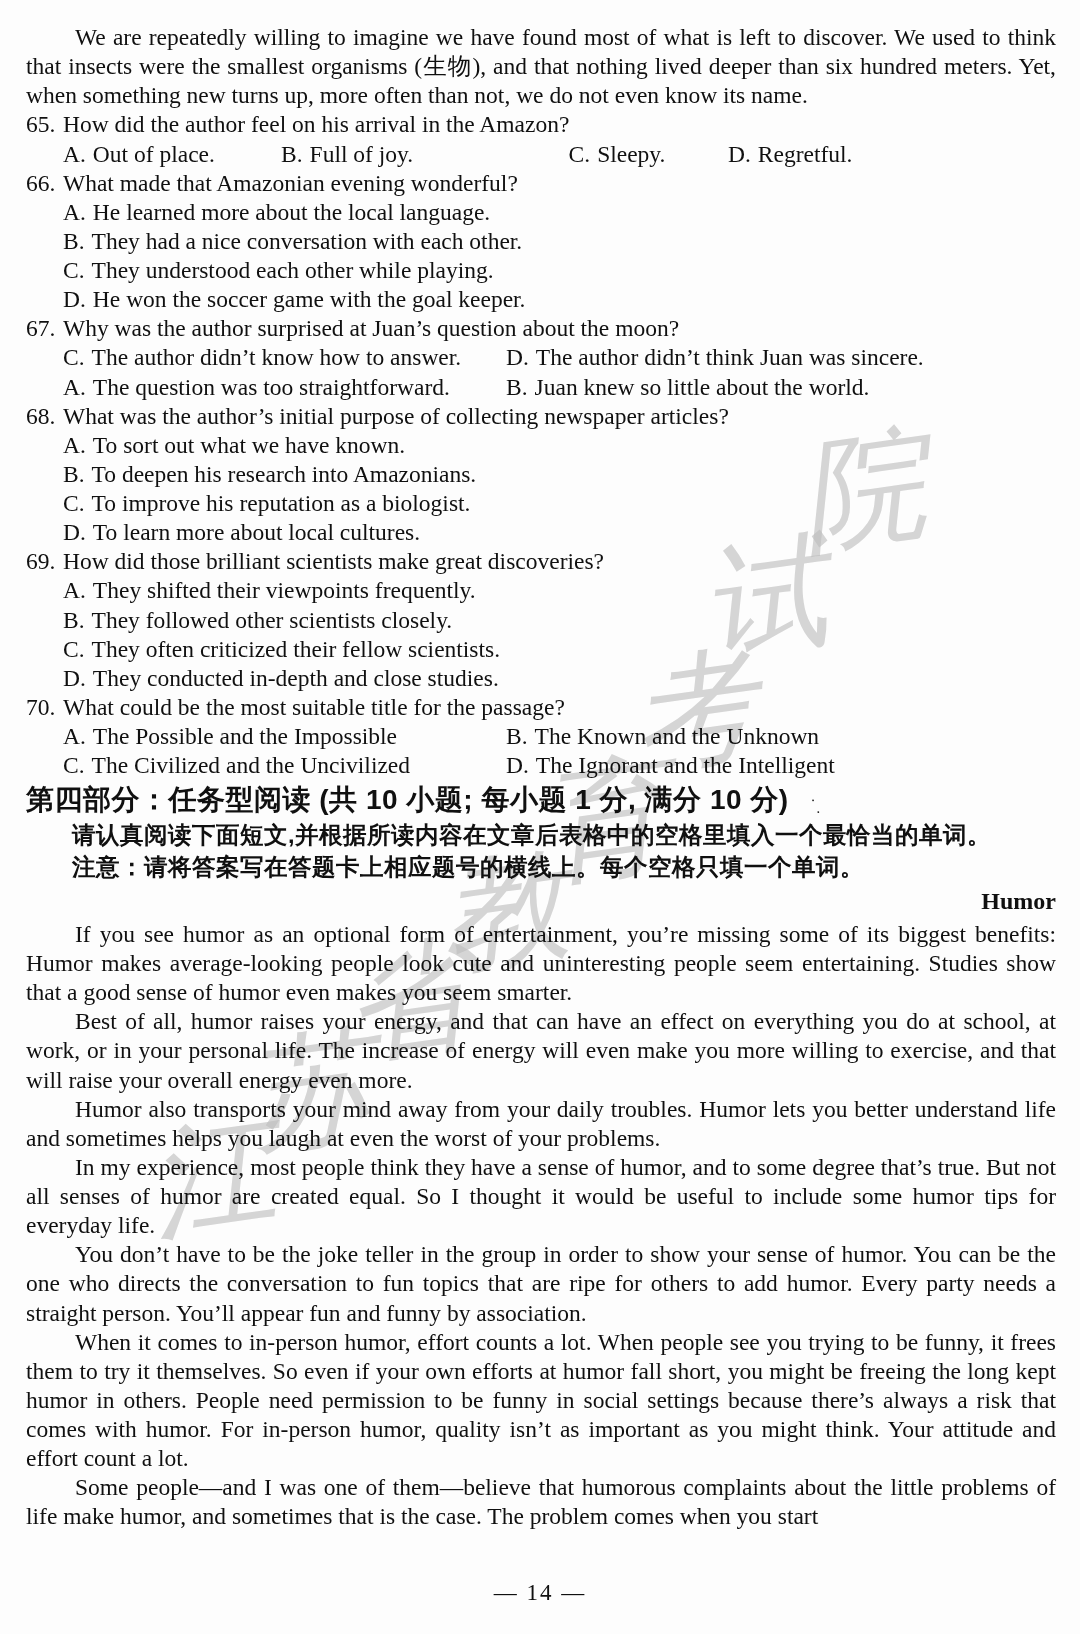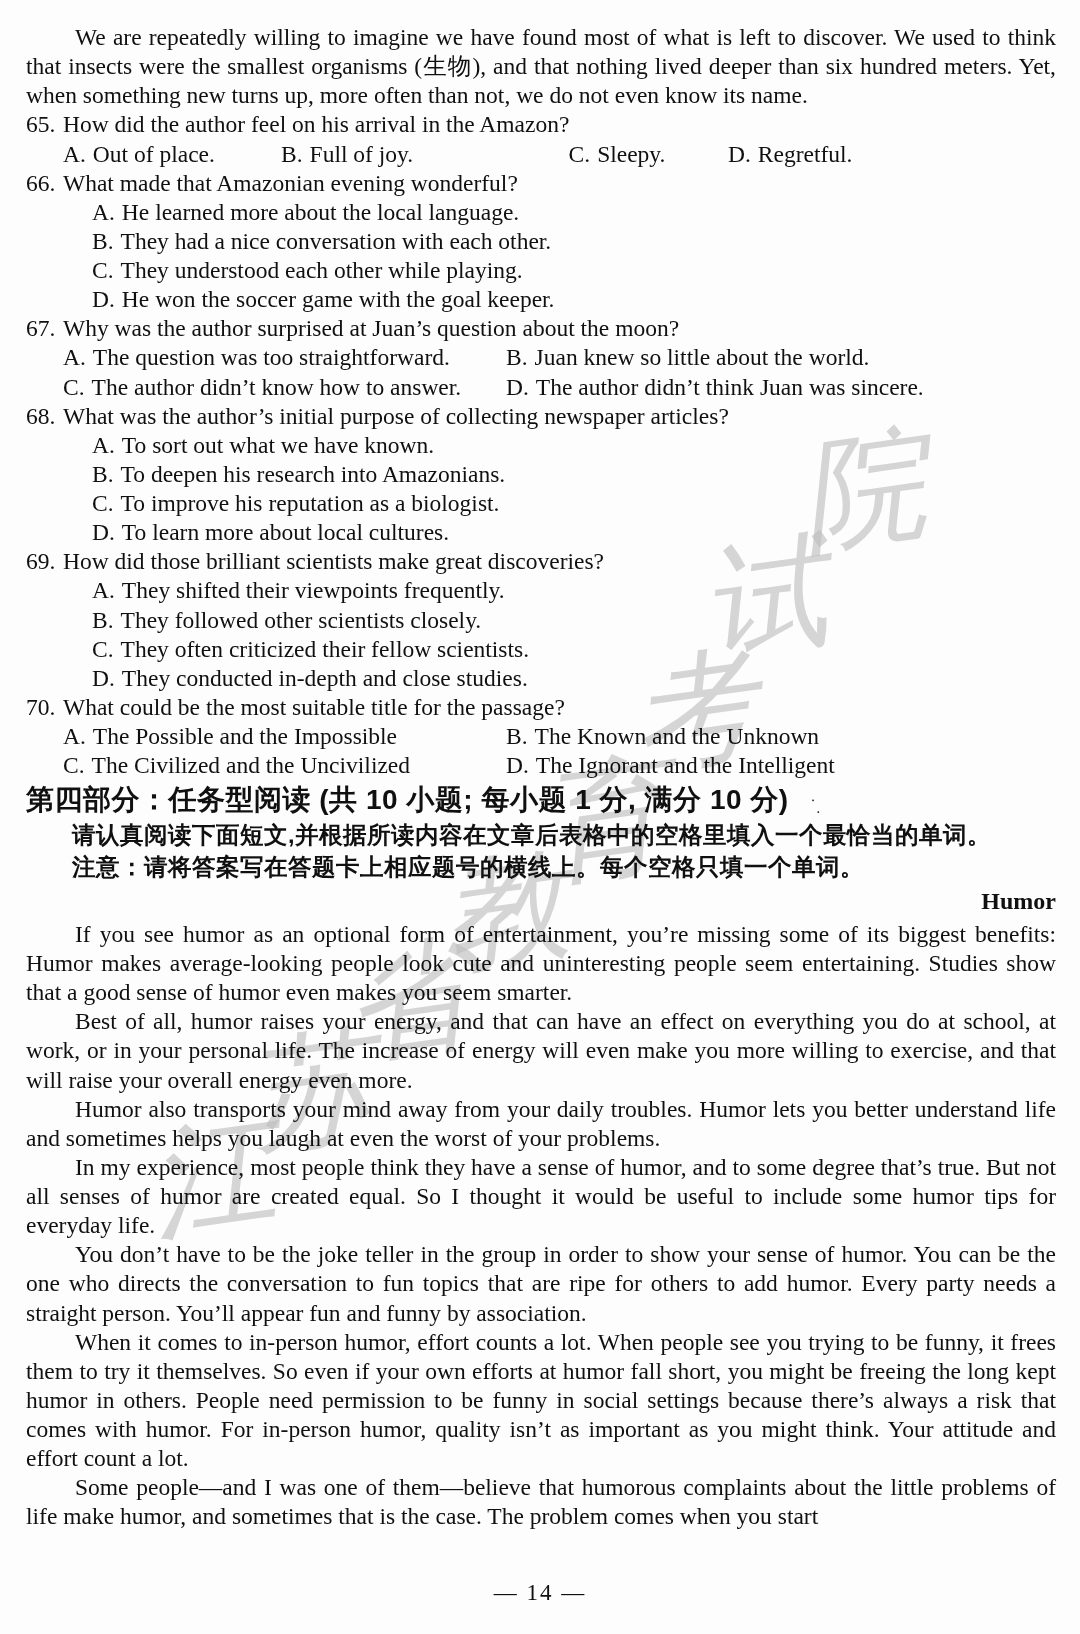--- a/index.html
+++ b/index.html
@@ -7,21 +7,21 @@
     position:relative; width:1080px; height:1634px; margin:0 auto;
     background:#fdfdfd; overflow:hidden;
     font-family:"Liberation Serif", serif; font-size:23.5px; line-height:1.24; color:#101010;
   }
   .content { position:relative; z-index:2; padding:23px 24px 0 26px; }
   .para { text-align:justify; text-indent:49px; margin:0; }
   .q { margin:0; }
   .q-line { white-space:nowrap; }
   .q-num { display:inline-block; min-width:37px; }
   .opt-stack { padding-left:37px; }
-  .opt-line { white-space:nowrap;margin-left:29px; }
+  .opt-line { white-space:nowrap; }
   .opts-row { display:flex; padding-left:37px; }
   .opts-row .c1 { width:218px; }
   .opts-row .c2 { width:225px; }
   .opts-row .c3 { width:222px;text-align:center; }
   .grid-row { display:flex; padding-left:37px; }
   .grid-row .gleft { width:443px; }
   .opt-label { margin-right:7px; }
   .cn { font-family:"Liberation Sans", sans-serif; font-weight:700; }
   .sec-header { font-size:28px; margin-top:3px; letter-spacing:0.5px; }
   .instr { padding-left:46px; margin-top:3px; letter-spacing:0.5px; }
@@ -93,26 +93,26 @@
         <div class="opt-line"><span class="opt-label">C.</span><span>They understood each other while playing.</span></div>
         <div class="opt-line"><span class="opt-label">D.</span><span>He won the soccer game with the goal keeper.</span></div>
       </div>
     </div>
 
     <div class="q">
       <div class="q-line">
         <span class="q-num">67.</span><span>Why was the author surprised at Juan’s question about the moon?</span>
       </div>
       <div class="grid-row">
+        <span class="gleft"><span class="opt-label">C.</span><span>The author didn’t know how to answer.</span></span>
+        <span><span class="opt-label">D.</span><span>The author didn’t think Juan was sincere.</span></span>
+      </div>
+      <div class="grid-row">
         <span class="gleft"><span class="opt-label">A.</span><span>The question was too straightforward.</span></span>
         <span><span class="opt-label">B.</span><span>Juan knew so little about the world.</span></span>
-      </div>
-      <div class="grid-row">
-        <span class="gleft"><span class="opt-label">C.</span><span>The author didn’t know how to answer.</span></span>
-        <span><span class="opt-label">D.</span><span>The author didn’t think Juan was sincere.</span></span>
       </div>
     </div>
 
     <div class="q">
       <div class="q-line">
         <span class="q-num">68.</span><span>What was the author’s initial purpose of collecting newspaper articles?</span>
       </div>
       <div class="opt-stack">
         <div class="opt-line"><span class="opt-label">A.</span><span>To sort out what we have known.</span></div>
         <div class="opt-line"><span class="opt-label">B.</span><span>To deepen his research into Amazonians.</span></div>

